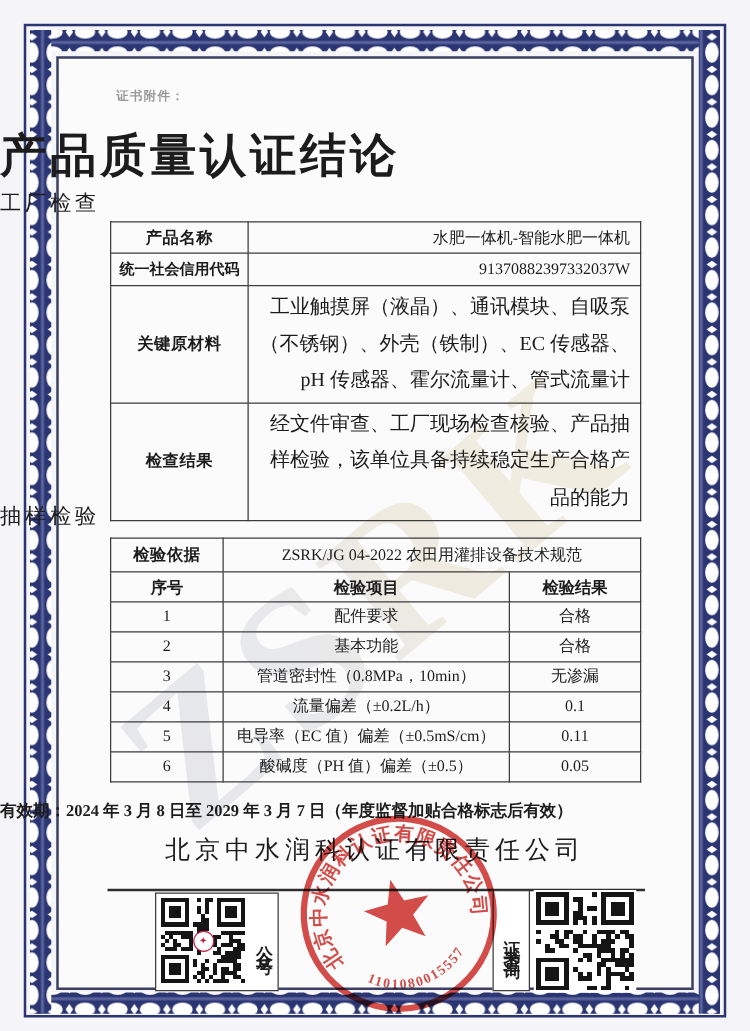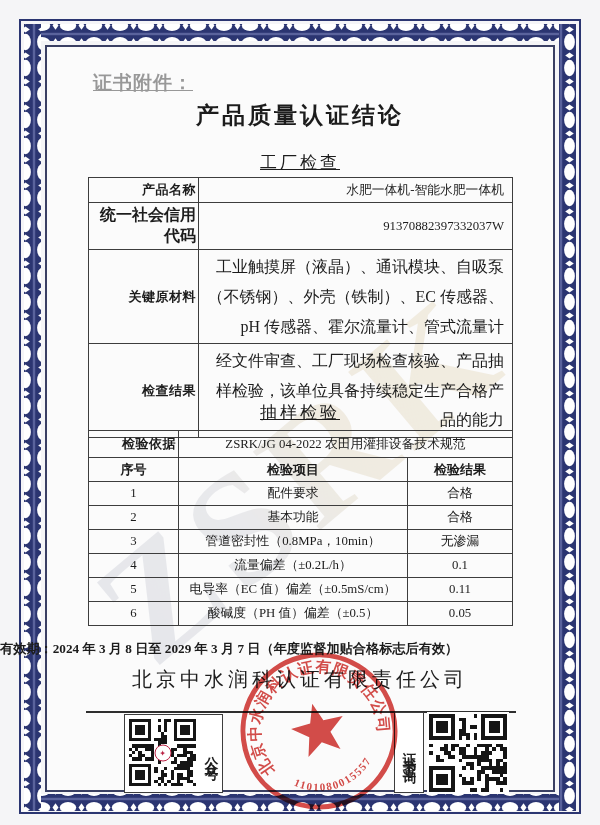--- a/index.html
+++ b/index.html
@@ -17,31 +17,31 @@
     position:absolute;left:50%;top:478px;z-index:1;
     transform:translate(-50%,-50%) rotate(-40deg);
     font-size:158px;font-weight:bold;letter-spacing:10px;white-space:nowrap;
     color:rgba(176,166,128,0.42);
     background:linear-gradient(90deg,#9aa0ae 0%,#a8aab2 35%,#c5b283 60%,#cdb67f 100%);
     -webkit-background-clip:text;background-clip:text;
     -webkit-text-fill-color:transparent;
     opacity:.5;pointer-events:none;user-select:none;
   }
   
-  .attach{left:93px;top:70px;font-size:19px;font-weight:bold;letter-spacing:1px;text-decoration:underline;}
-  .title{left:0;top:100px;width:100%;text-align:center;font-size:23px;font-weight:bold;letter-spacing:3px;z-index:3;}
-  .section{left:0;width:100%;text-align:center;font-size:17px;letter-spacing:3px;z-index:3;text-decoration:underline;}
+  .attach{left:93px;top:70px;font-size:10px;font-weight:bold;letter-spacing:1px;}
+  .title{left:0;top:100px;width:100%;text-align:left;font-size:37px;font-weight:bold;letter-spacing:3px;z-index:3;}
+  .section{left:0;width:100%;font-size:17px;letter-spacing:3px;z-index:3;}
   .sec1{top:151px;}
   .sec2{top:401px;}
   
   table{border-collapse:collapse;table-layout:fixed;z-index:3;position:absolute;background:transparent;}
   td,th{border:1.4px solid #3d3d3d;font-weight:normal;}
   .t1{left:88px;top:177px;width:424px;}
   .t2{left:88px;top:430px;width:424px;}
-  .lbl{text-align:right;font-size:13px;font-weight:bold;padding:2px 2px;letter-spacing:0.5px;}
+  .lbl{text-align:center;font-size:13px;font-weight:bold;padding:2px 2px;letter-spacing:0.5px;}
   .val{text-align:right;font-size:12.8px;padding:2px 8px;line-height:1.6;}
   .val.small{font-size:16px;line-height:1.85;}
   .cen{text-align:center;}
   .t1 tr{height:25px;}
   .t1 tr.tall{height:49px;}
   .t1 tr.tall2{height:44px;}
   .t2 tr{height:24px;}
   .t2 tr.basis{height:27px;}
   .t2 .hd{font-size:13px;font-weight:bold;text-align:center;}
   .t2 .cell{font-size:12.8px;text-align:center;padding:1px 4px;}
@@ -103,21 +103,21 @@
   <colgroup>
       <col style="width:110px">
       <col style="width:314px">
     </colgroup>
   <tbody>
       <tr>
     <td class="lbl">产品名称</td>
     <td class="val">水肥一体机-智能水肥一体机</td>
   </tr>
   <tr>
-    <td class="lbl" style="font-size:16px;letter-spacing:0;">统一社会信用代码</td>
+    <td class="lbl" style="font-size:12px;letter-spacing:0;">统一社会信用代码</td>
     <td class="val">91370882397332037W</td>
   </tr>
   <tr class="tall">
     <td class="lbl">关键原材料</td>
     <td class="val small">工业触摸屏（液晶）、通讯模块、自吸泵（不锈钢）、外壳（铁制）、EC 传感器、pH 传感器、霍尔流量计、管式流量计</td>
   </tr>
   <tr class="tall2">
     <td class="lbl">检查结果</td>
     <td class="val small">经文件审查、工厂现场检查核验、产品抽样检验，该单位具备持续稳定生产合格产品的能力</td>
   </tr>

